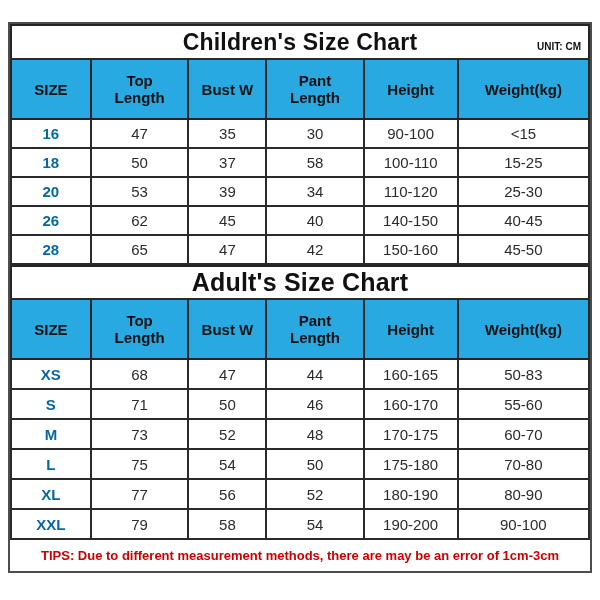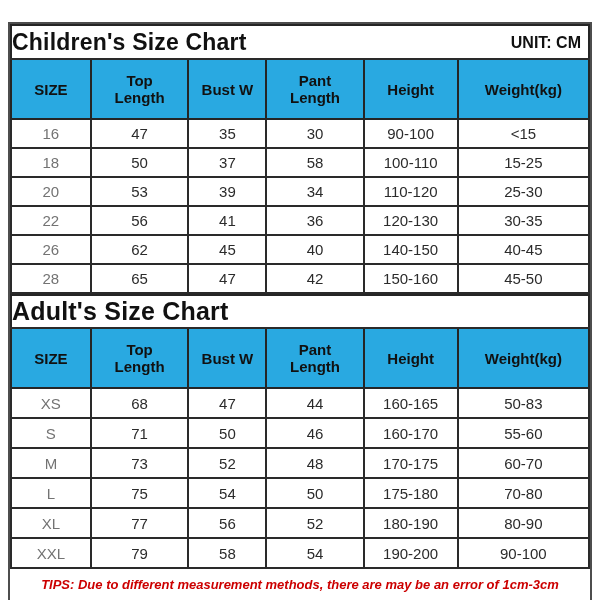--- a/index.html
+++ b/index.html
@@ -26,33 +26,33 @@
   col.c1{width:13.8%}
   col.c2{width:16.9%}
   col.c3{width:13.5%}
   col.c4{width:16.8%}
   col.c5{width:16.3%}
   
 
   .title-cell{
     position:relative;
     height:32px;
-    text-align:left;
+    text-align:center;
     font-weight:bold;
     font-size:23px;
     letter-spacing:0.2px;
     background:#ffffff;
     border-bottom:2px solid #2a2a2a;
     padding:0;
   }
   .title-cell.adult{height:31px;font-size:25px;}
   .unit-label{
     position:absolute;
     right:7px;bottom:6px;
-    font-size:16px;
+    font-size:10px;
     font-weight:bold;
     letter-spacing:0;
   }
   thead th{
     background:#29a9e1;
     border:2px solid #252525;
     height:29px;
     font-size:15px;
     font-weight:bold;
     padding:12px;
@@ -61,30 +61,29 @@
   tbody td{
     border:2px solid #2a2a2a;
     text-align:center;
     font-size:15px;
     padding:0;
     background:#ffffff;
     color:#2b2b2b;
   }
   .children-table tbody td{height:27px;}
   .adult-table tbody td{height:28px;}
-  tbody td:first-child{font-weight:normal;color:#737373;}
+  tbody td:first-child{font-weight:bold;color:#0369a1;}
   .tips-row{
     height:31px;
     display:flex;
     align-items:center;
     justify-content:center;
     font-size:13px;
     font-weight:bold;
     background:#ffffff;
-    font-style:italic;
   }
 </style>
 </head>
 <body>
 
 <div class="chart-wrap" style="border-color: rgb(77, 77, 77);">
 
   <table class="children-table">
     <colgroup>
       <col class="c1">
@@ -129,28 +128,20 @@
         </tr>
         <tr>
           <td>20</td>
           <td>53</td>
           <td>39</td>
           <td>34</td>
           <td>110-120</td>
           <td>25-30</td>
         </tr>
         <tr>
-          <td>22</td>
-          <td>56</td>
-          <td>41</td>
-          <td>36</td>
-          <td>120-130</td>
-          <td>30-35</td>
-        </tr>
-        <tr>
           <td>26</td>
           <td>62</td>
           <td>45</td>
           <td>40</td>
           <td>140-150</td>
           <td>40-45</td>
         </tr>
         <tr>
           <td>28</td>
           <td>65</td>

